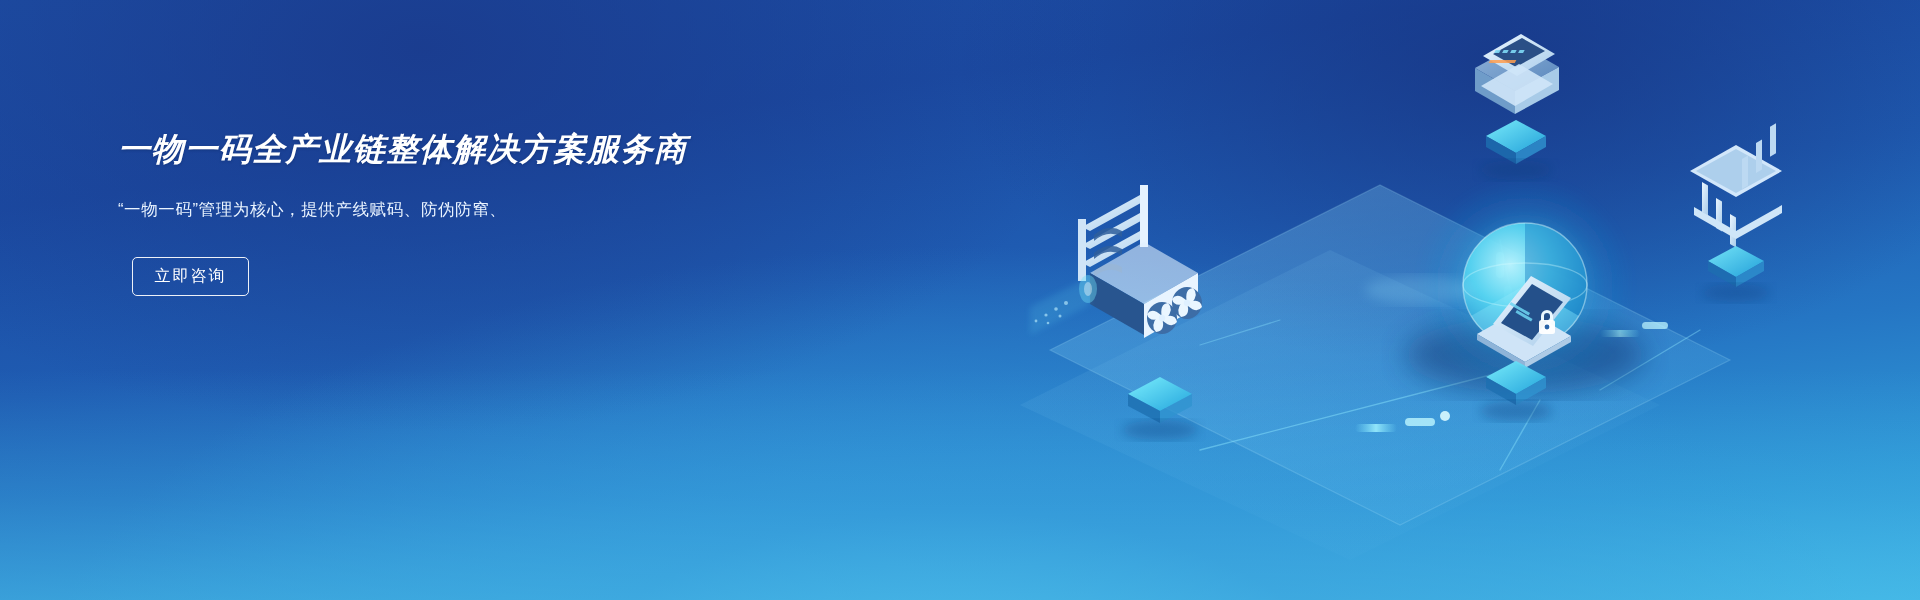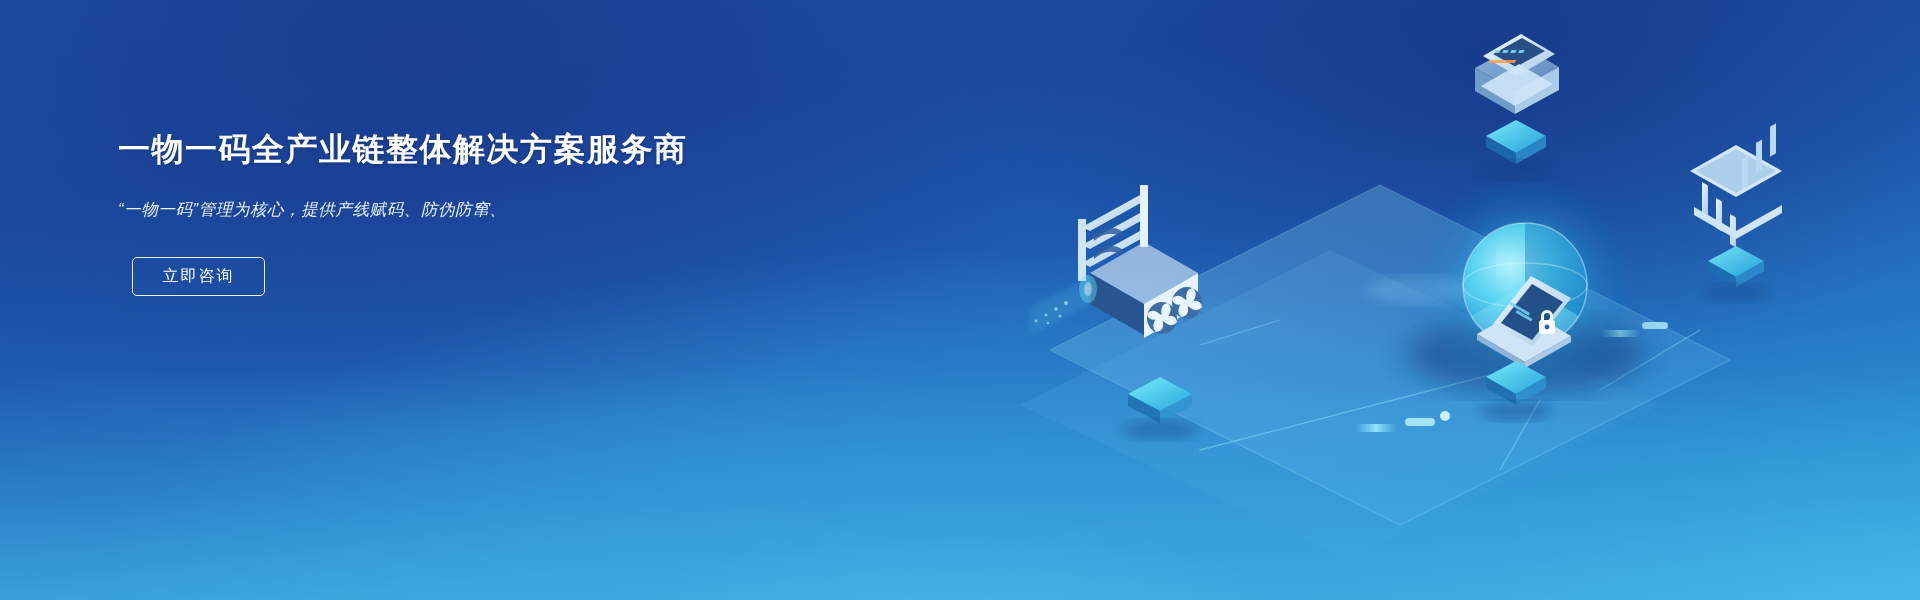--- a/index.html
+++ b/index.html
@@ -30,33 +30,33 @@
   
   .copy {
     position:absolute; left:118px; top:130px; width:640px;
     z-index:6;
   }
   .headline {
     font-size:32px; font-weight:bold; color:#ffffff;
     letter-spacing:1.5px; line-height:1.2;
     white-space:nowrap;
     text-shadow:0 1px 3px rgba(0,20,60,0.28);
+    font-style:italic;
   }
   .sub {
     margin-top:26px;
     font-size:16.5px; color:#eaf4ff; line-height:31px;
     letter-spacing:0.6px;
     white-space:nowrap;
-    font-style:italic;
   }
   .sub-line { display:block; }
   .cta {
     display:inline-flex; align-items:center; justify-content:center;
     margin-top:32px; margin-left:14px;
-    width:133px; height:39px;
+    width:117px; height:39px;
     border:1px solid rgba(255,255,255,0.92);
     border-radius:5px;
     color:#ffffff; font-size:16px; letter-spacing:2px;
     background:transparent; cursor:pointer;
     text-decoration:none;
   }
 
   
   .art {
     position:absolute; right:0; top:0;

